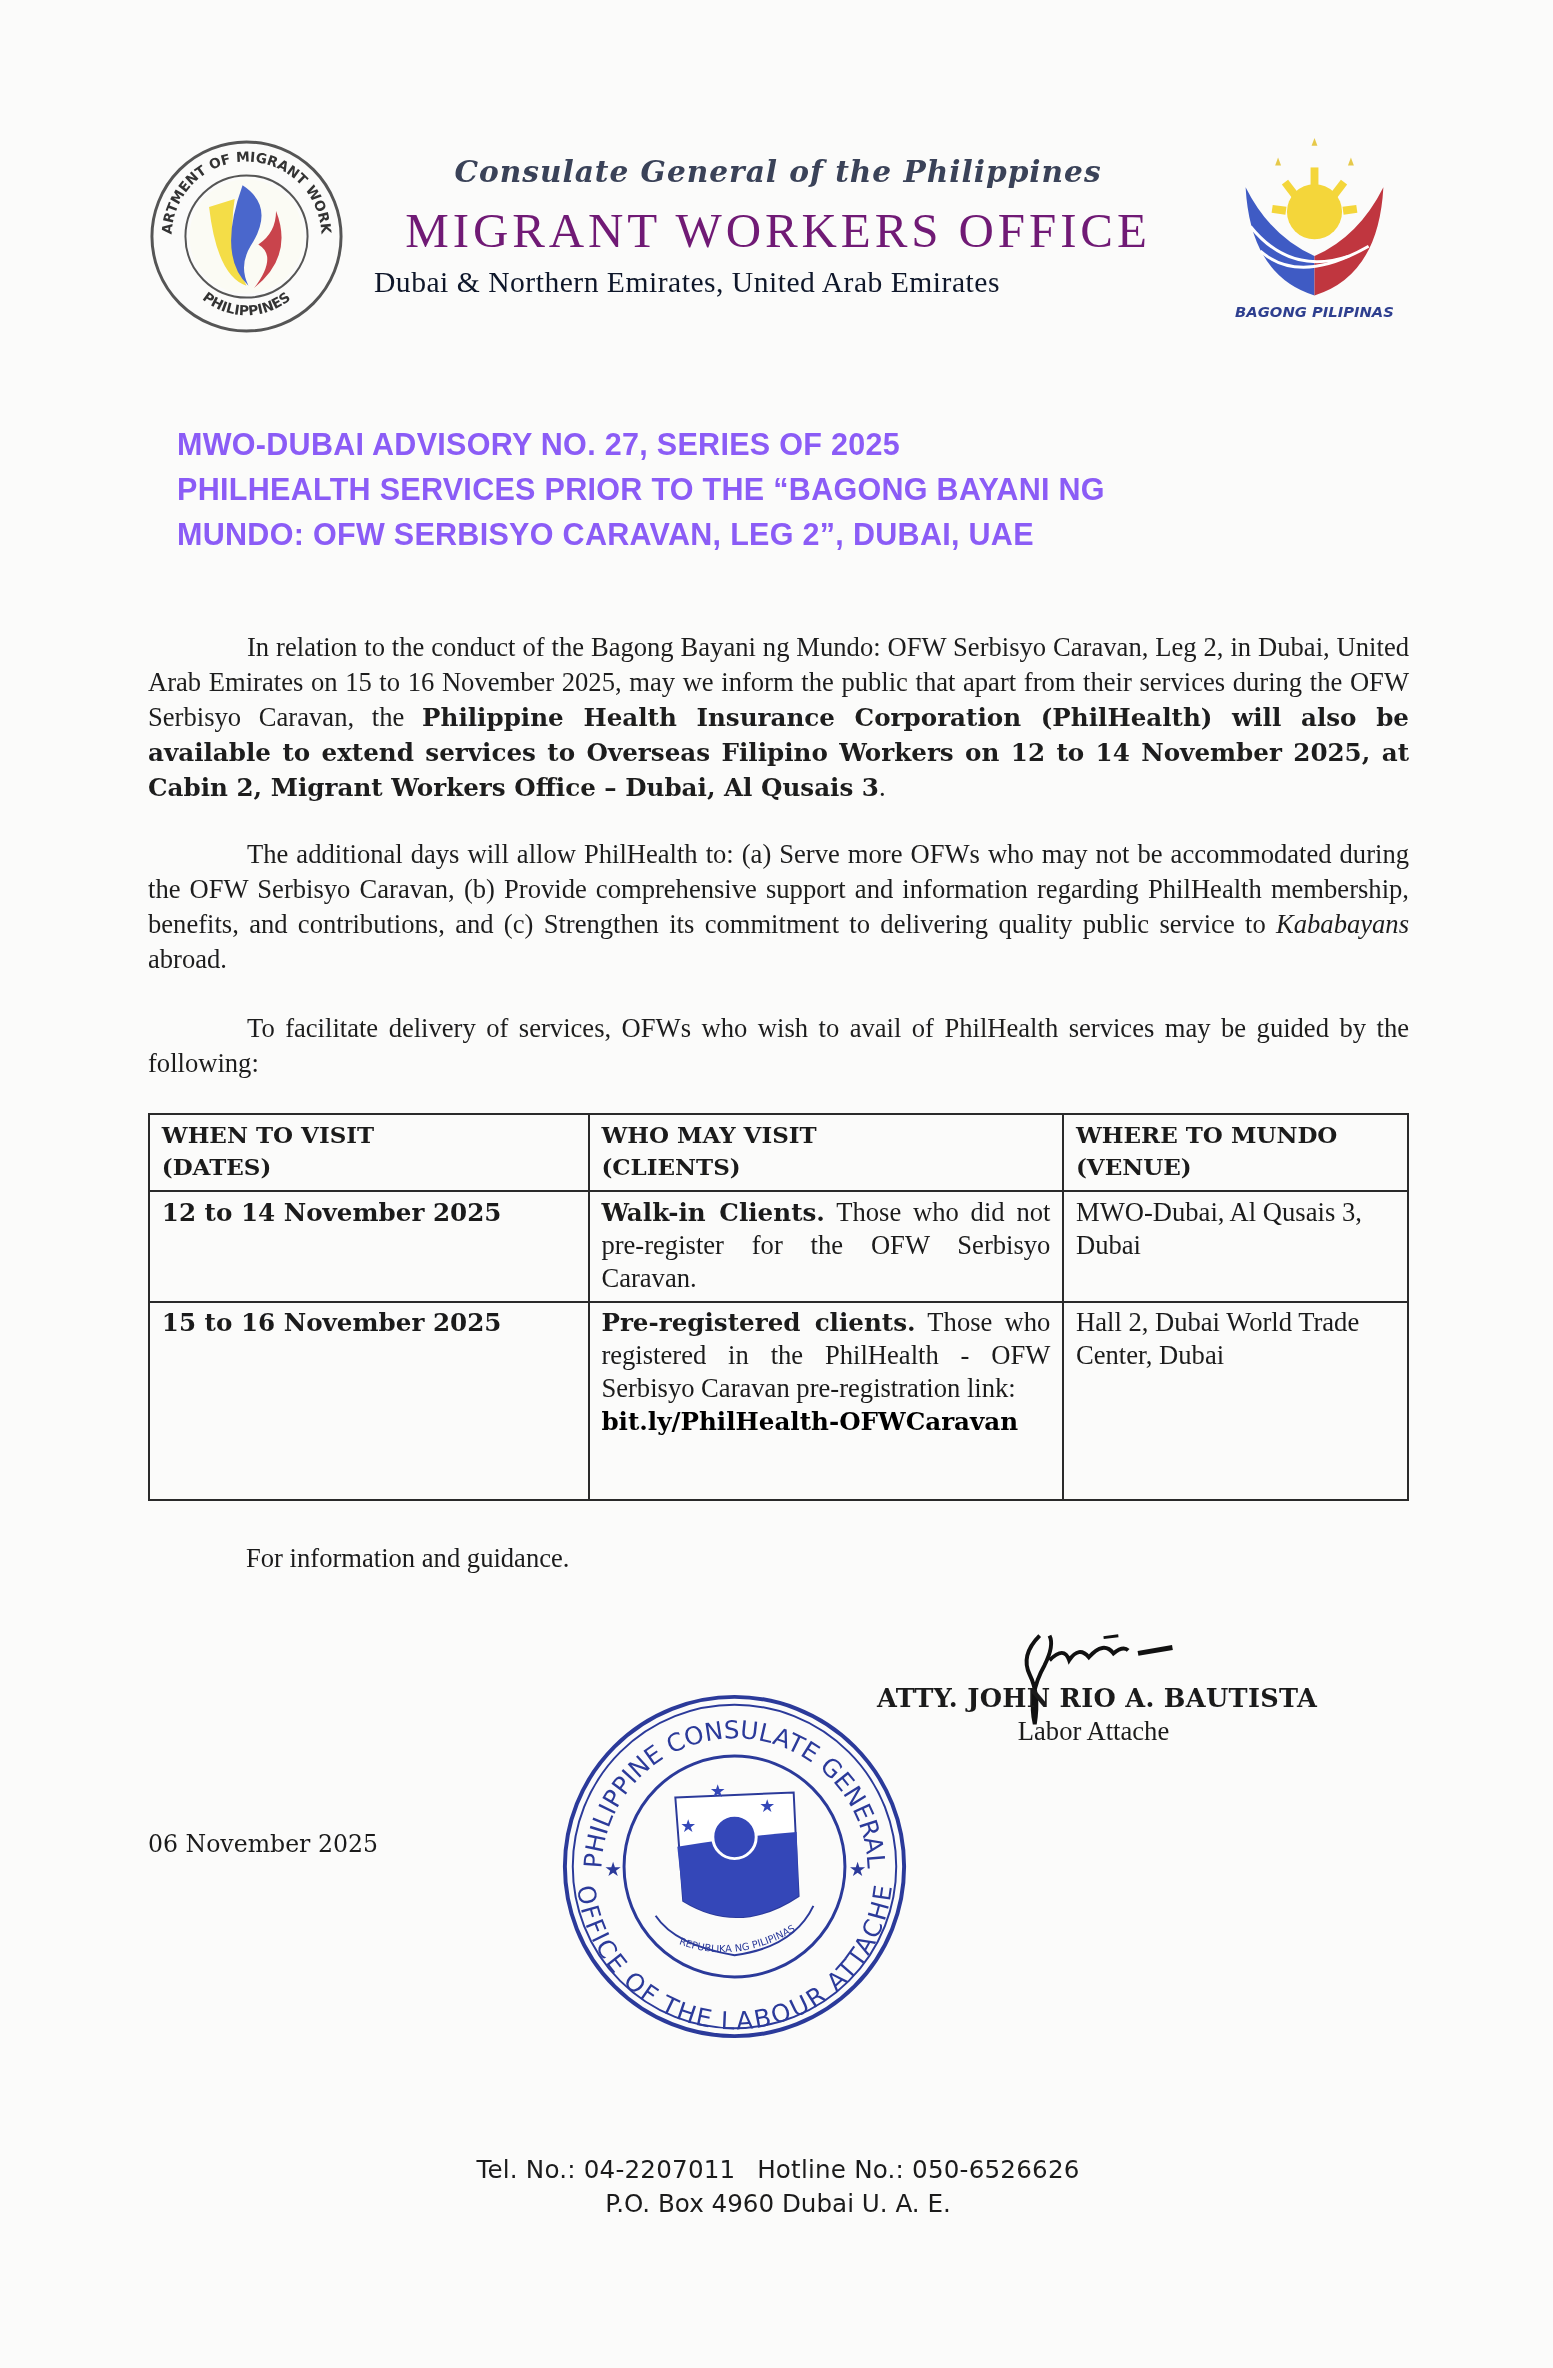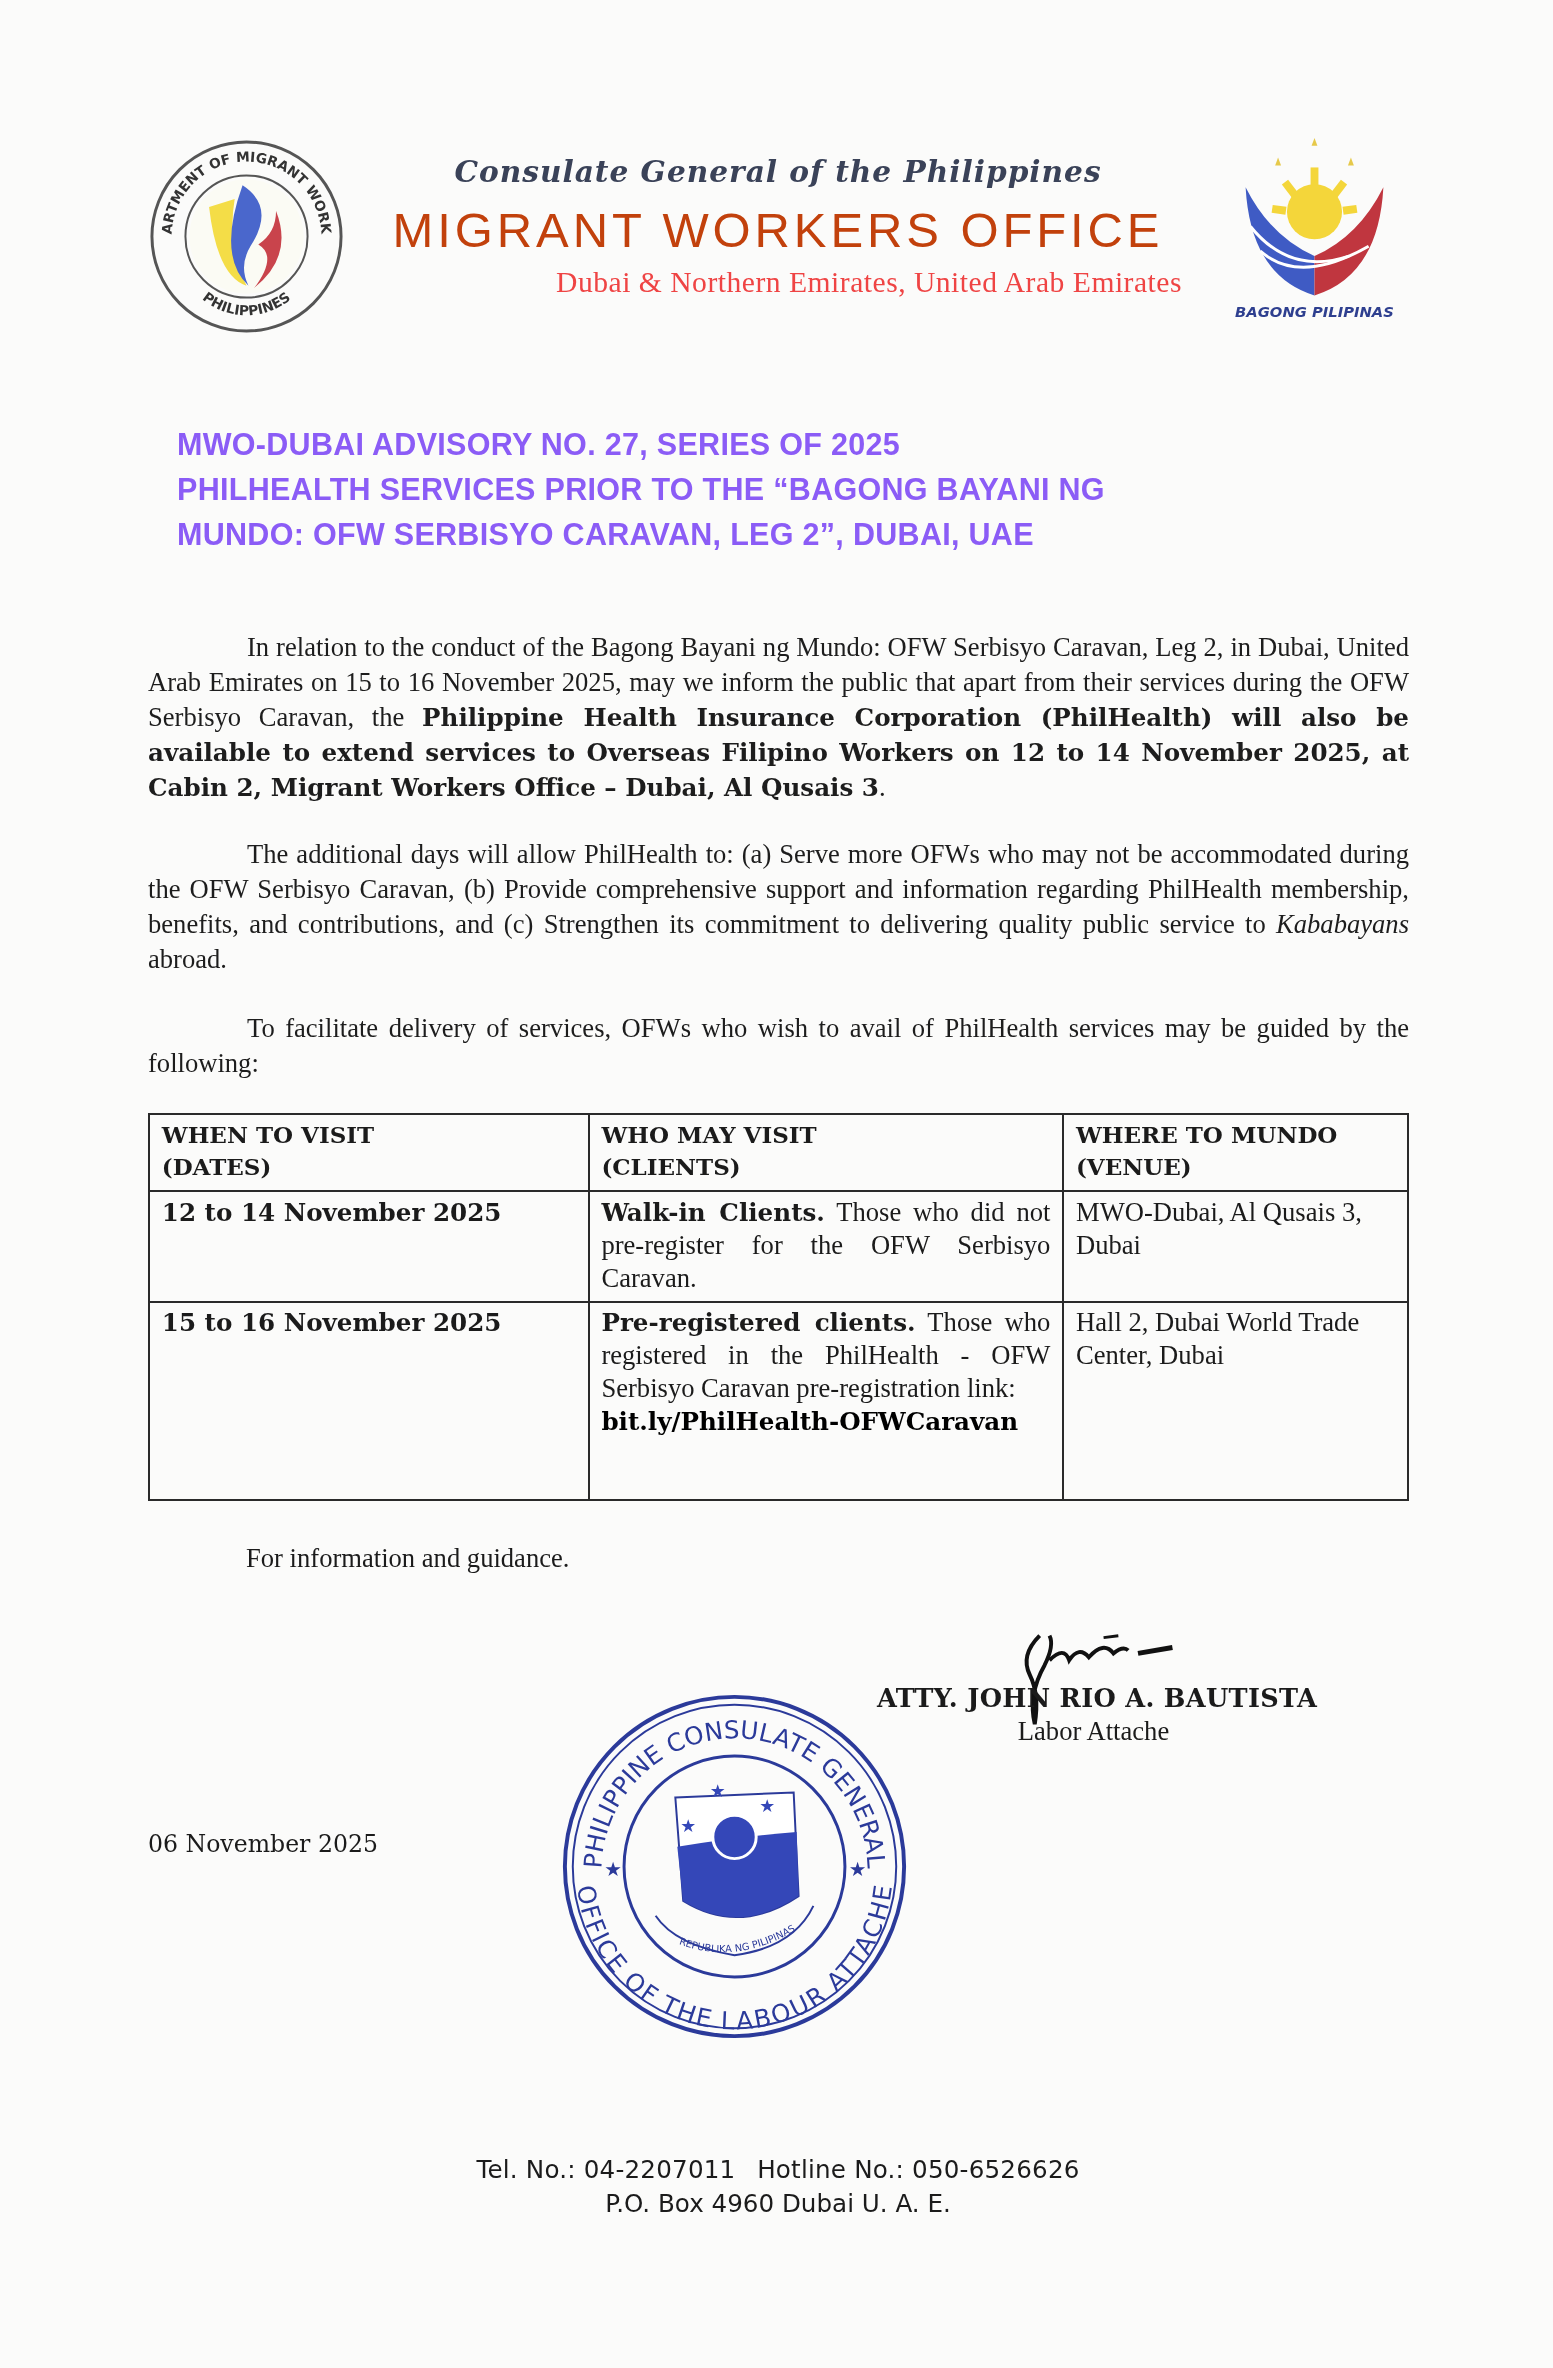--- a/index.html
+++ b/index.html
@@ -16,26 +16,26 @@
   
   .dmw-logo { left: 148px; top: 138px; width: 197px; height: 197px; }
   .bp-logo { left: 1221px; top: 128px; width: 187px; height: 197px; }
   .hdr-line1 {
     left: 374px; top: 154px; width: 808px; text-align: center;
     font-family: "DejaVu Serif", serif; font-style: italic; font-weight: bold;
     font-size: 29.6px; color: #3a4258; letter-spacing: 1px;
   }
   .hdr-line2 {
     left: 374px; top: 202px; width: 808px; text-align: center;
-    font-family: Liberation Sans, sans-serif; font-size: 49px; color: #c2410c;
+    font-family: Liberation Serif, serif; font-size: 49px; color: #701a75;
     letter-spacing: 3.9px;
   }
   .hdr-line3 {
-    left: 374px; top: 266px; width: 808px; text-align: right;
-    font-family: "Liberation Serif", serif; font-size: 29.6px; color: #ef4444;
+    left: 374px; top: 266px; width: 808px; text-align: left;
+    font-family: "Liberation Serif", serif; font-size: 29.6px; color: #0f172a;
     letter-spacing: 0.5px;
   }
 
   
   .title {
     left: 177px; top: 422px; width: 1202px; text-align: left;
     font-family: Liberation Sans, sans-serif; font-weight: bold; font-size: 30.5px;
     line-height: 45px; color: #8b5cf6; letter-spacing: 0.3px;
   }
 

